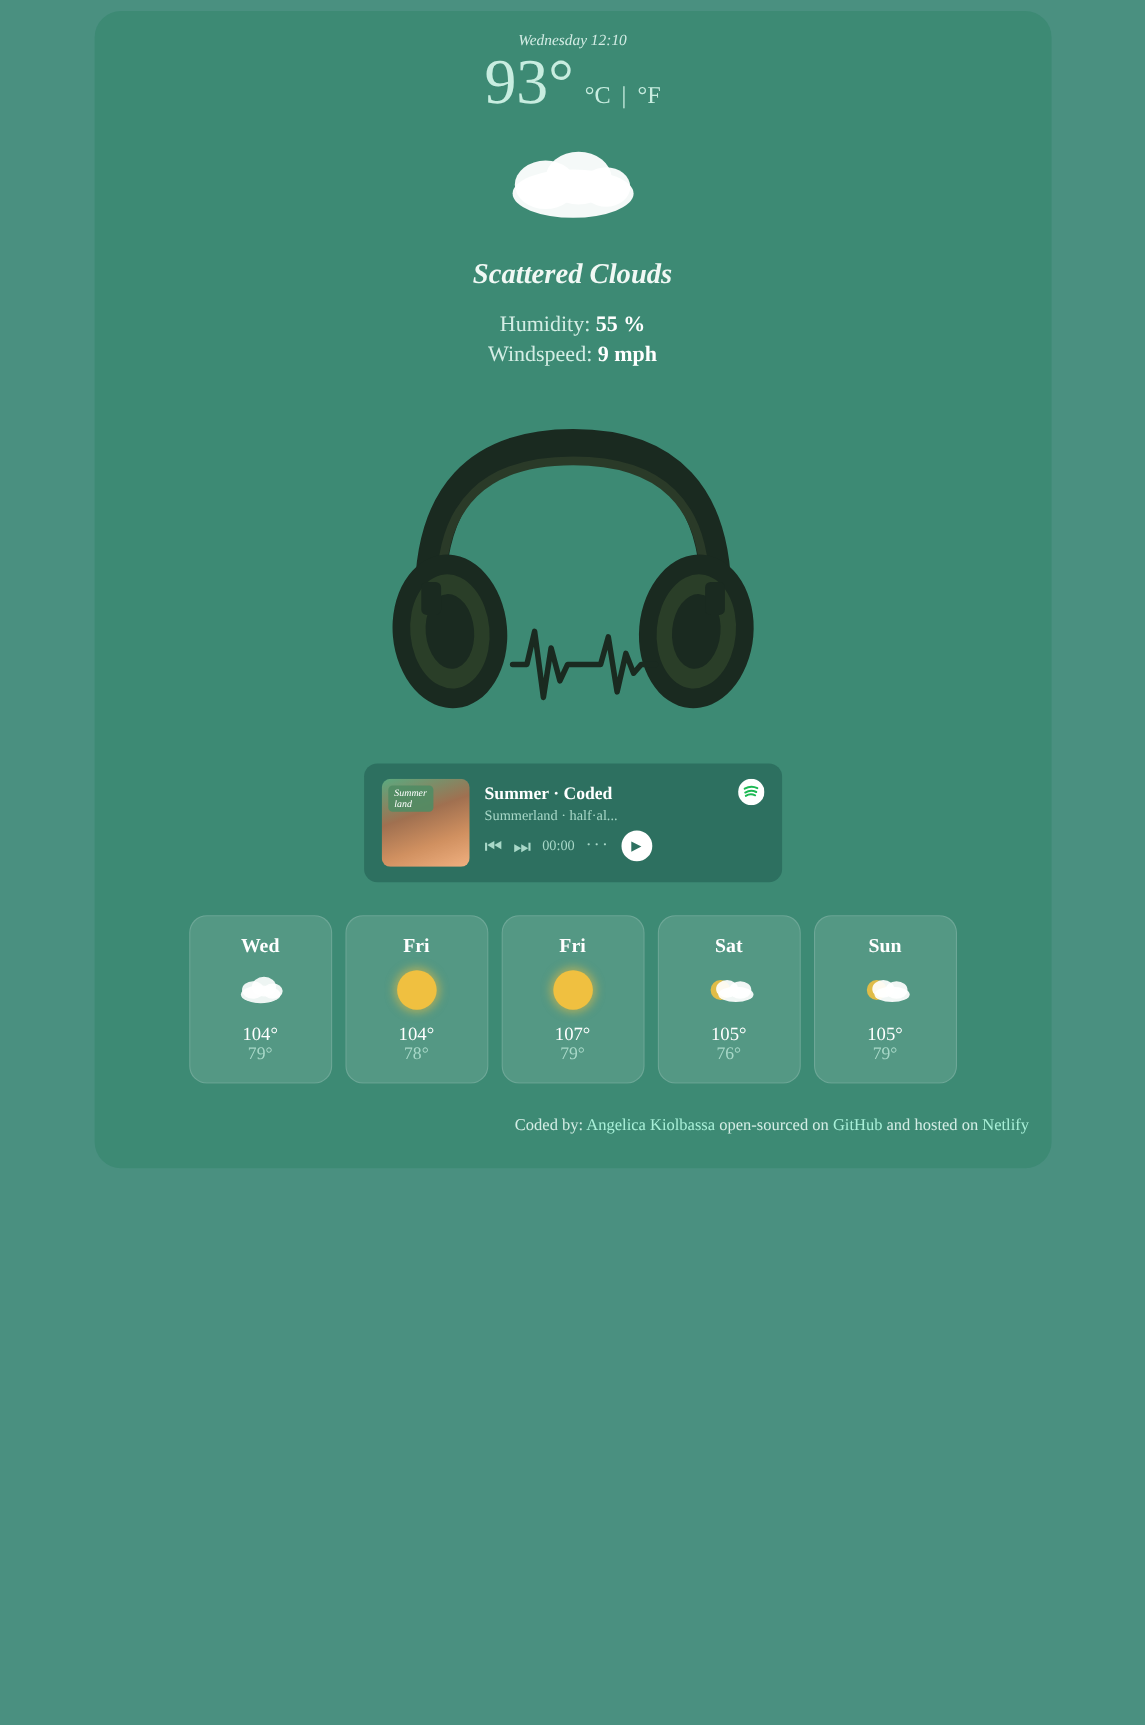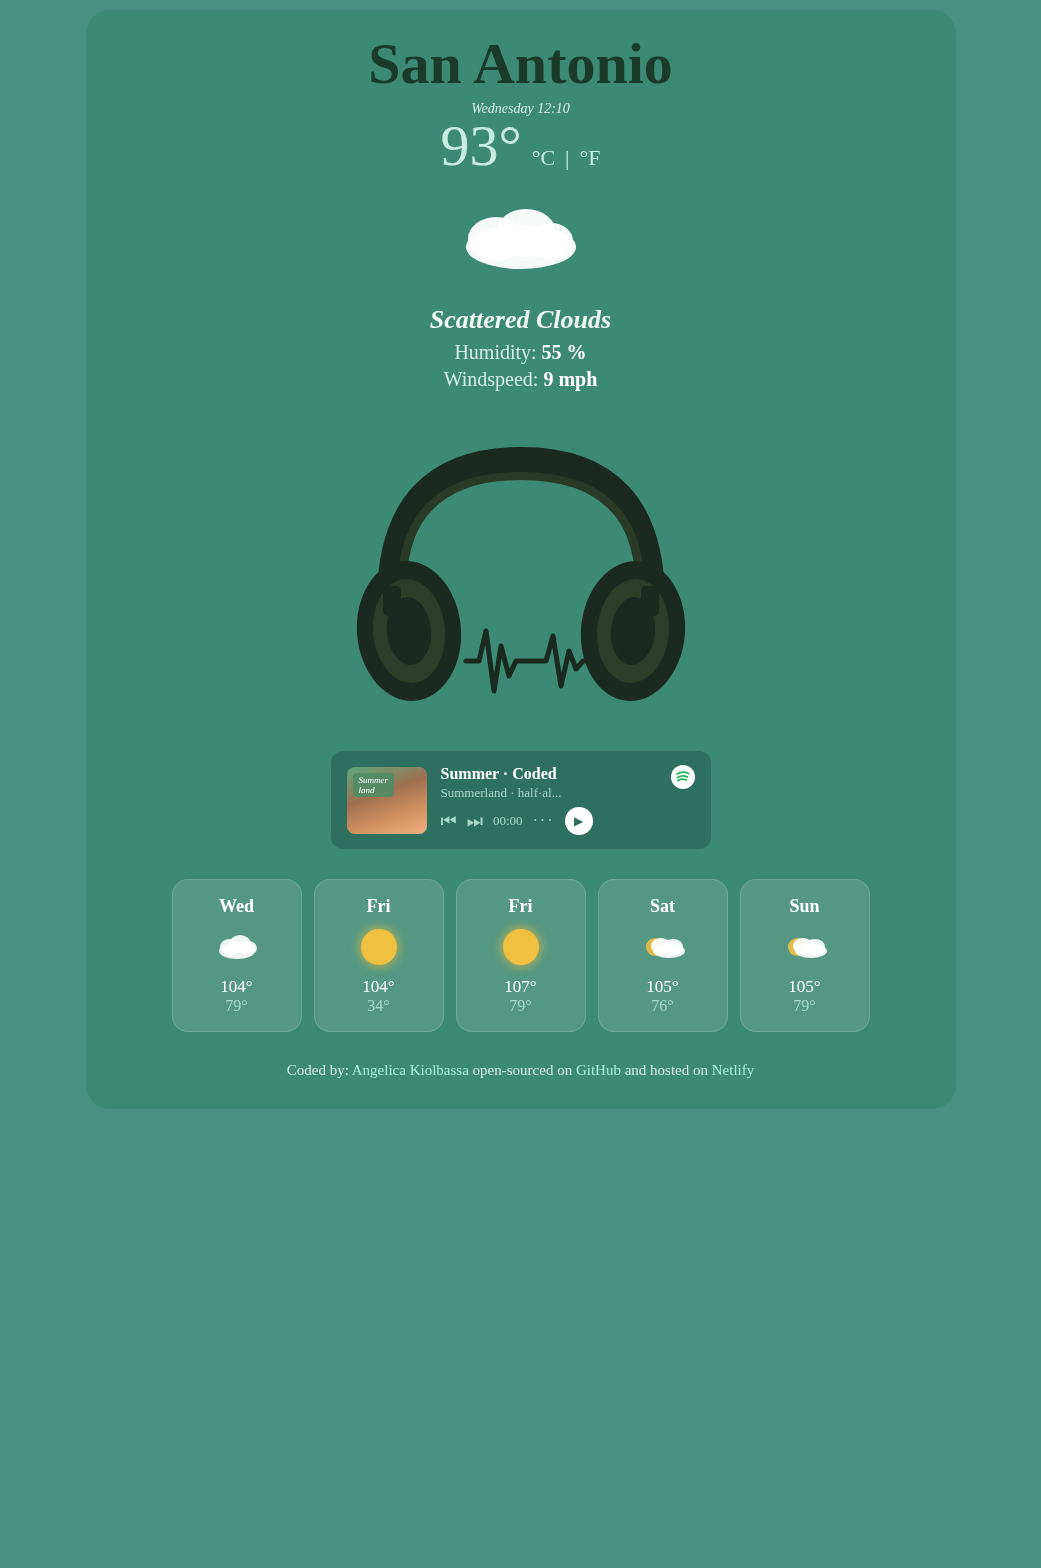--- a/index.html
+++ b/index.html
@@ -113,21 +113,21 @@
       height: 80px;
     }
 
     
     .weather-desc {
       text-align: center;
       font-style: italic;
       font-size: 26px;
       color: #f0f8f4;
       font-weight: bold;
-      margin-bottom: 6px;
+      margin-bottom: 20px;
     }
     .weather-detail {
       text-align: center;
       color: #d4ede5;
       font-size: 20px;
       margin-bottom: 4px;
     }
     .weather-detail strong {
       color: #ffffff;
       font-weight: bold;
@@ -168,21 +168,21 @@
       display: flex;
       align-items: center;
       gap: 14px;
       margin: 0 60px 30px;
       max-width: 380px;
       margin-left: auto;
       margin-right: auto;
     }
     .album-art {
       width: 80px;
-      height: 67px;
+      height: 80px;
       border-radius: 8px;
       background: linear-gradient(135deg, #4a9070 0%, #8b6040 50%, #c08060 100%);
       position: relative;
       overflow: hidden;
       flex-shrink: 0;
     }
     .album-art-inner {
       width: 100%;
       height: 100%;
       background: linear-gradient(160deg, #5aaa80 0%, #a07050 40%, #d09060 70%, #f0b080 100%);
@@ -288,21 +288,21 @@
       color: white;
       font-size: 17px;
     }
     .forecast-low {
       color: #a8d8c8;
       font-size: 16px;
     }
 
     
     .footer {
-      text-align: center;
+      text-align: right;
       color: #d4ede5;
       font-size: 15px;
     }
     .footer a {
       color: #a8f0d8;
       text-decoration: none;
     }
 
     
     .sun-icon {
@@ -313,21 +313,20 @@
       border-radius: 50%;
       box-shadow: 0 0 8px 3px rgba(240,192,64,0.5);
     }
   </style>
 </head>
 <body>
 
 <div class="app-container">
 
 
-  <div class="city-name">San Antonio</div>
 
   <div class="date-time">Wednesday 12:10</div>
 
   <div class="temp-row">
     <span class="temp-value">93°</span>
     <span class="temp-units" style="cursor:pointer;">
       <span>°C</span>
     </span>
     <span class="temp-separator">|</span>
     <span class="temp-units" style="cursor:pointer;">
@@ -419,21 +418,21 @@
       <div class="forecast-temps">104°</div>
       <div class="forecast-low">79°</div>
     </div>
 
     <div class="forecast-card">
       <div class="forecast-day">Fri</div>
       <div class="forecast-icon">
         <div class="sun-icon"></div>
       </div>
       <div class="forecast-temps">104°</div>
-      <div class="forecast-low">34°</div>
+      <div class="forecast-low">78°</div>
     </div>
 
     <div class="forecast-card">
       <div class="forecast-day">Fri</div>
       <div class="forecast-icon">
         <div class="sun-icon"></div>
       </div>
       <div class="forecast-temps">107°</div>
       <div class="forecast-low">79°</div>
     </div>

